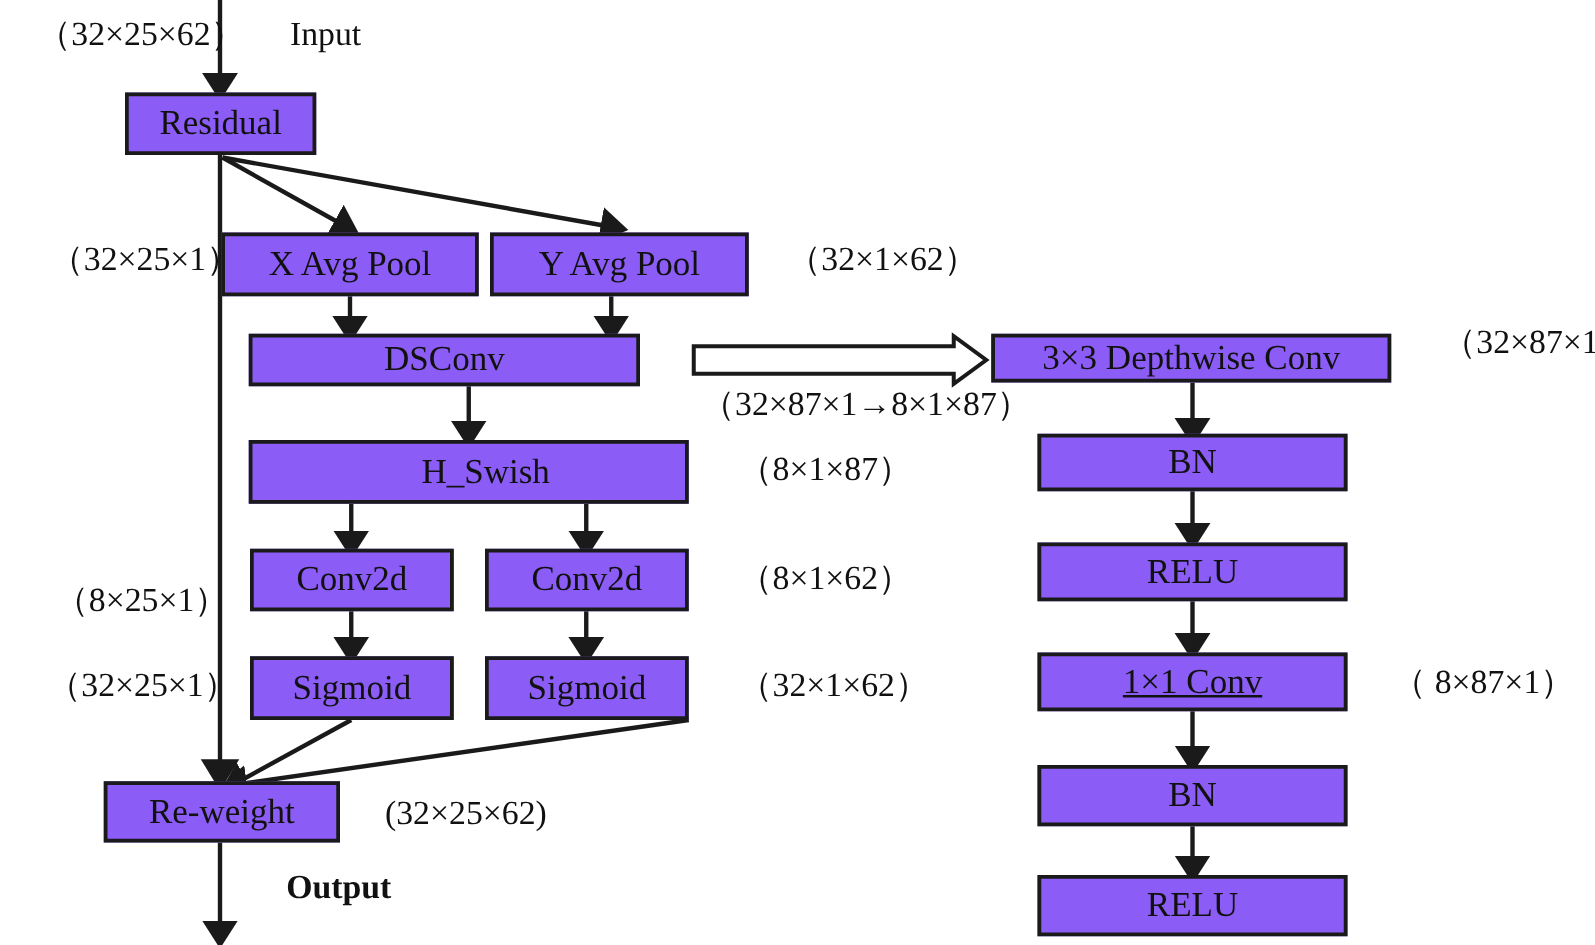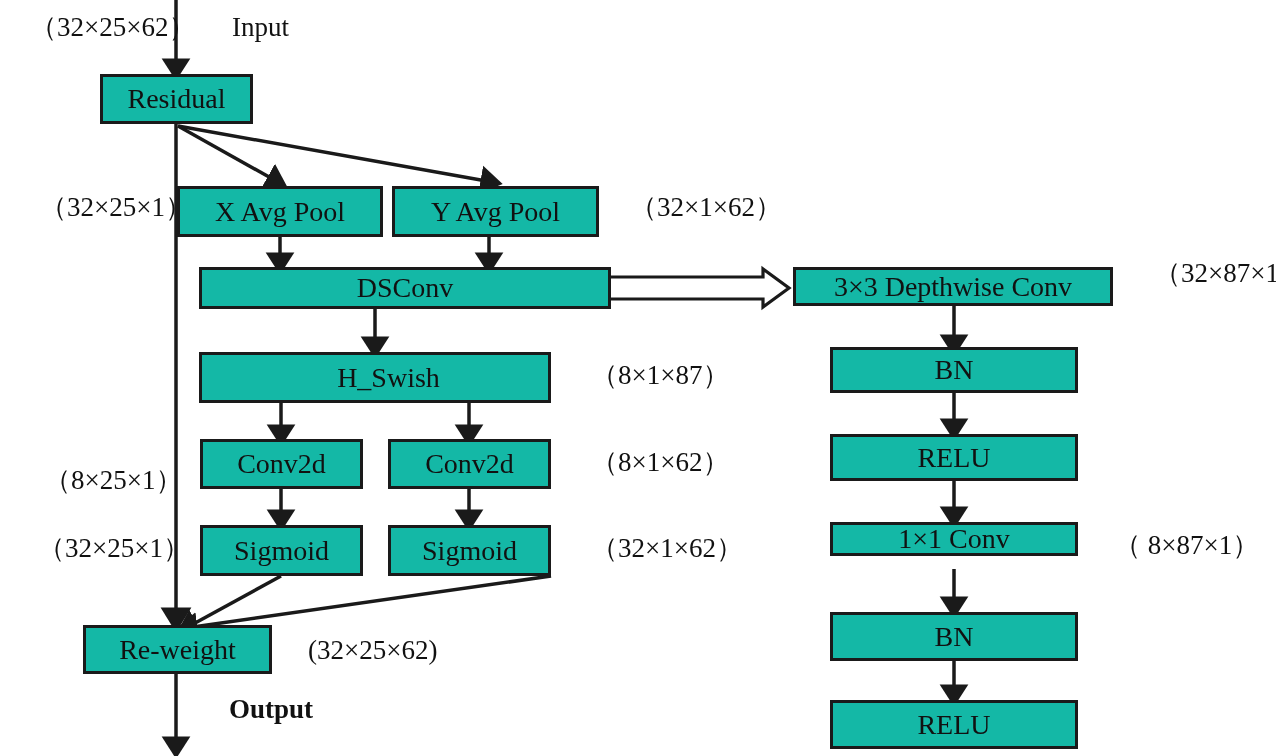--- a/index.html
+++ b/index.html
@@ -1,20 +1,20 @@
 <!DOCTYPE html>
 <html><head>
 <meta charset="utf-8">
 <style>
   html,body{margin:0;padding:0;background:#ffffff;}
   body{width:1276px;height:756px;overflow:hidden;
        font-family:"Liberation Serif","DejaVu Serif",serif;}
   #stage{position:relative;width:1276px;height:756px;background:#ffffff;}
   svg#wires{position:absolute;left:0;top:0;width:1276px;height:756px;}
-  .node{position:absolute;box-sizing:border-box;background:#14b8a6;
+  .node{position:absolute;box-sizing:border-box;background:#8b5cf6;
         border:3px solid #1a1a1a;display:flex;align-items:center;
         justify-content:center;color:#111111;line-height:1;}
   .node span{display:block;white-space:nowrap;}
   .ann{position:absolute;color:#111111;white-space:nowrap;line-height:1;padding-left:30px;}
   .f28{font-size:28px;}
   .f27{font-size:27px;}
 </style>
 </head>
 <body>
 
@@ -72,21 +72,21 @@
   </div>
 
   <div class="node f28" style="left:177px;top:186px;width:206px;height:51px;">
     <span>X Avg Pool</span>
   </div>
 
   <div class="node f28" style="left:392px;top:186px;width:207px;height:51px;">
     <span>Y Avg Pool</span>
   </div>
 
-  <div class="node f28" style="left:199px;top:267px;width:412px;height:42px;">
+  <div class="node f28" style="left:199px;top:267px;width:313px;height:42px;">
     <span>DSConv</span>
   </div>
 
   <div class="node f28" style="left:199px;top:352px;width:352px;height:51px;padding-left:27px;">
     <span>H_Swish</span>
   </div>
 
   <div class="node f28" style="left:200px;top:439px;width:163px;height:50px;">
     <span>Conv2d</span>
   </div>
@@ -112,40 +112,41 @@
   </div>
 
   <div class="node f28" style="left:830px;top:347px;width:248px;height:46px;">
     <span>BN</span>
   </div>
 
   <div class="node f28" style="left:830px;top:434px;width:248px;height:47px;">
     <span>RELU</span>
   </div>
 
-  <div class="node f28" style="left:830px;top:522px;width:248px;height:34px;">
+  <div class="node f28" style="left:830px;top:522px;width:248px;height:47px;text-decoration:underline;">
     <span>1×1 Conv</span>
   </div>
 
   <div class="node f28" style="left:830px;top:612px;width:248px;height:49px;">
     <span>BN</span>
   </div>
 
   <div class="node f28" style="left:830px;top:700px;width:248px;height:49px;">
     <span>RELU</span>
   </div>
 
   <div class="ann f27" style="left:202px;top:14px;">Input</div>
 
   <div class="ann f27" style="left:0px;top:14px;">（32×25×62）</div>
 
   <div class="ann f27" style="left:10px;top:194px;">（32×25×1）</div>
 
   <div class="ann f27" style="left:600px;top:194px;">（32×1×62）</div>
 
+  <div class="ann f27" style="left:531px;top:310px;">（32×87×1→8×1×87）</div>
 
   <div class="ann f27" style="left:1124px;top:260px;">（32×87×1）</div>
 
   <div class="ann f27" style="left:561px;top:362px;">（8×1×87）</div>
 
   <div class="ann f27" style="left:14px;top:449px;margin-top:18px;">（8×25×1）</div>
 
   <div class="ann f27" style="left:561px;top:449px;">（8×1×62）</div>
 
   <div class="ann f27" style="left:8px;top:535px;">（32×25×1）</div>

